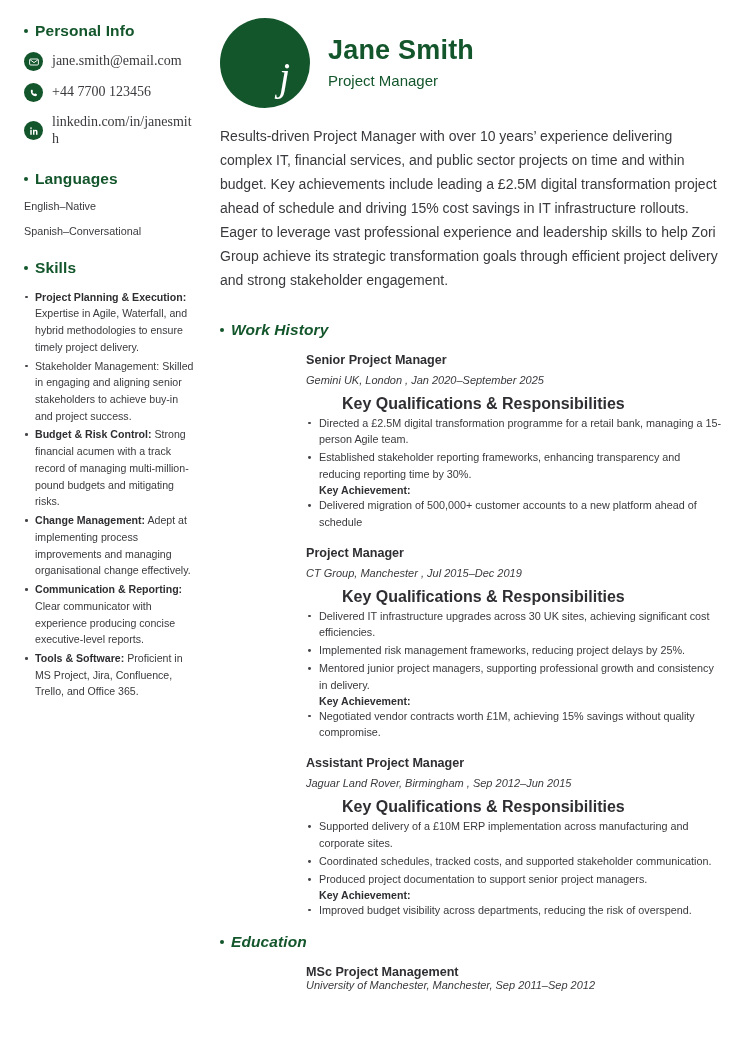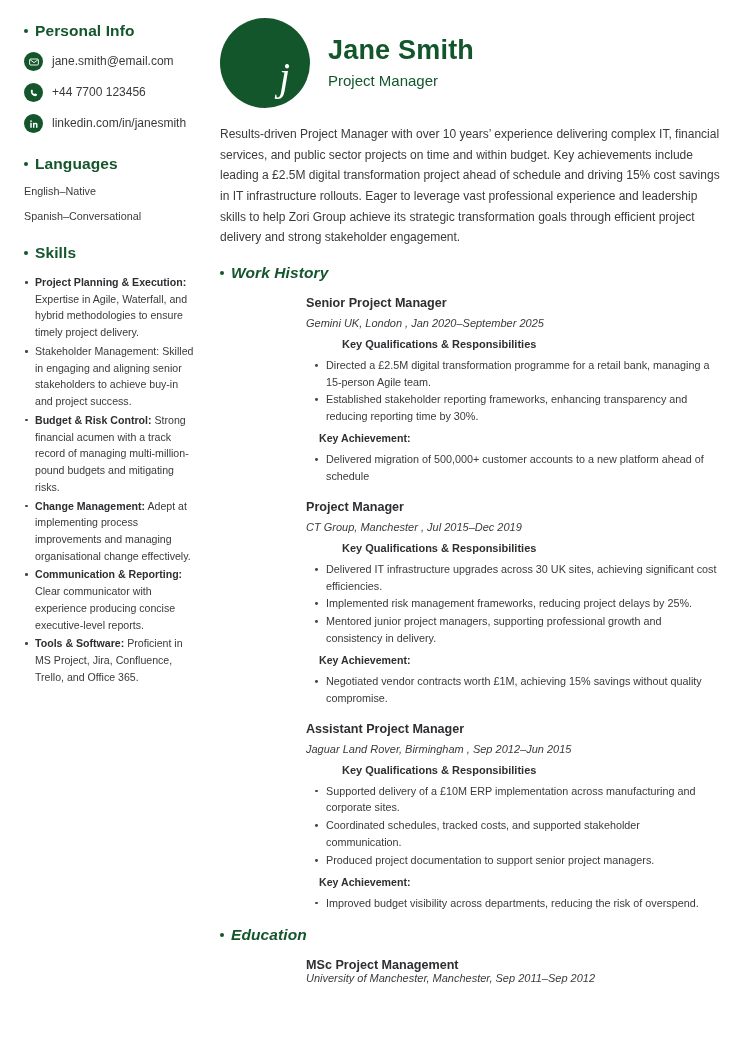--- a/index.html
+++ b/index.html
@@ -20,21 +20,21 @@
     width:4px;height:4px;border-radius:50%;background:#14562c;
     display:inline-block;margin-right:7px;flex:0 0 4px;
   }
   .sidebar .sec-head{font-size:15.5px;}
   .contact-row{display:flex;align-items:center;margin-bottom:12px;}
   .cicon{
     width:19px;height:19px;border-radius:50%;background:#14562c;
     flex:0 0 19px;margin-right:9px;display:flex;align-items:center;justify-content:center;
   }
   .cicon svg{display:block;}
-  .ctext{font-size:12px;color:#3a3a3e;line-height:1.2;word-break:break-all;}
+  .ctext{font-size:14px;color:#3a3a3e;line-height:1.2;word-break:break-all;font-family:Liberation Serif, serif;}
   .blk{margin-bottom:22px;}
   .lang-item{font-size:10.8px;color:#3a3a3e;margin-bottom:13px;}
   ul.sk{list-style:none;margin:0;padding:0;}
   ul.sk li{
     position:relative;padding-left:11px;margin-bottom:2px;
     font-size:10.6px;line-height:1.58;color:#3a3a3e;
   }
   ul.sk li::before{
     content:"";position:absolute;left:1px;top:7px;
     width:2.6px;height:2.6px;border-radius:50%;background:#45454a;
@@ -48,28 +48,28 @@
     width:90px;height:90px;border-radius:50%;background:#14562c;flex:0 0 90px;
     position:relative;margin-right:18px;
   }
   .avatar .mono{
     position:absolute;right:20px;bottom:11px;
     font-family:"Liberation Serif",serif;font-style:italic;
     font-size:40px;color:#ffffff;line-height:1;
   }
   .nm{font-size:27px;font-weight:bold;color:#14562c;line-height:1.1;margin-bottom:6px;letter-spacing:.2px;}
   .role{font-size:15px;color:#14562c;line-height:1.2;}
-  .summary{font-size:12px;line-height:1.72;color:#3a3a3e;margin-bottom:16px;}
+  .summary{font-size:14px;line-height:1.72;color:#3a3a3e;margin-bottom:28px;}
 
   .main .sec-head{font-size:15.5px;margin-bottom:14px;font-style:italic;}
   .job{margin-left:86px;margin-bottom:15px;}
   .job-title{font-size:12.6px;font-weight:bold;color:#2f2f33;margin-bottom:7px;}
   .job-meta{font-size:11px;font-style:italic;color:#3a3a3e;margin-bottom:9px;}
-  .job-sub{font-size:11px;font-weight:bold;color:#2f2f33;margin-bottom:2px;padding-left:36px;}
-  ul.bl{list-style:none;margin:7px;padding:0;}
+  .job-sub{font-size:16px;font-weight:bold;color:#2f2f33;margin-bottom:2px;padding-left:36px;}
+  ul.bl{list-style:none;margin:0;padding:0;}
   ul.bl li{
     position:relative;padding-left:13px;margin-bottom:1px;
     font-size:10.8px;line-height:1.56;color:#3a3a3e;
   }
   ul.bl li::before{
     content:"";position:absolute;left:2px;top:7px;
     width:2.8px;height:2.8px;border-radius:50%;background:#45454a;
   }
   .ka{font-size:10.6px;font-weight:bold;color:#2f2f33;margin:1px 0 1px 13px;}
   .edu-blk{margin-left:86px;}

